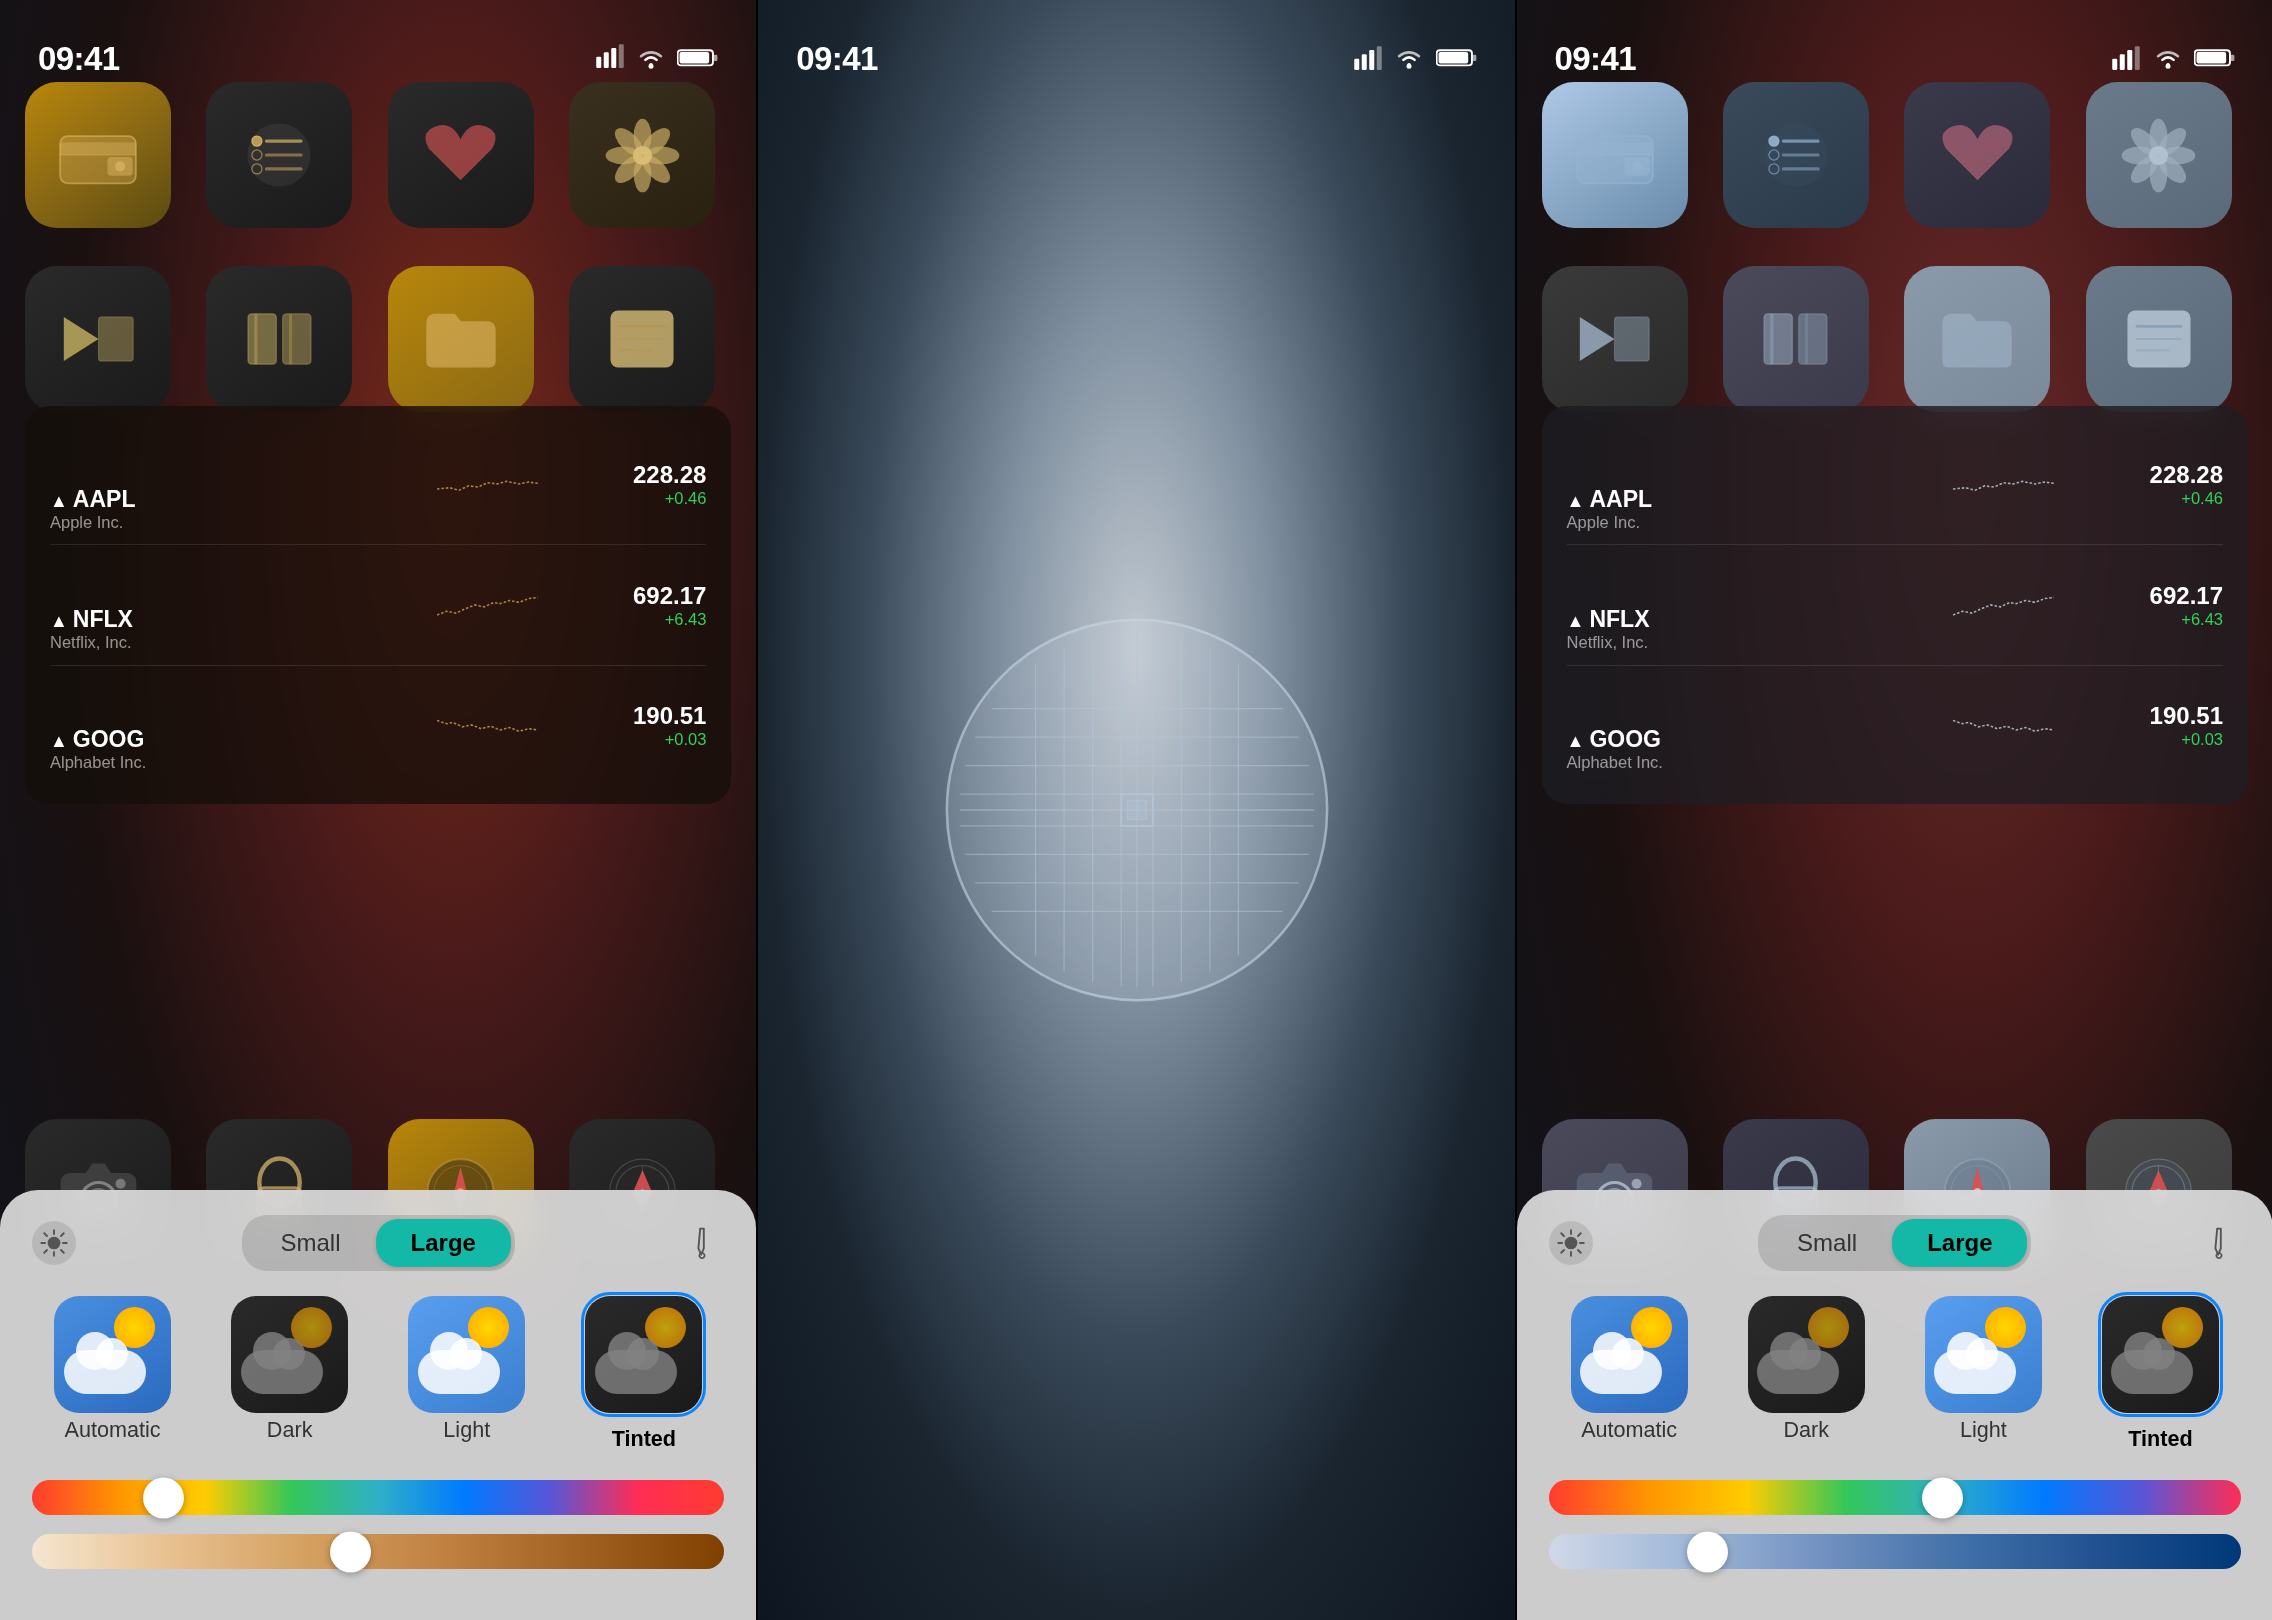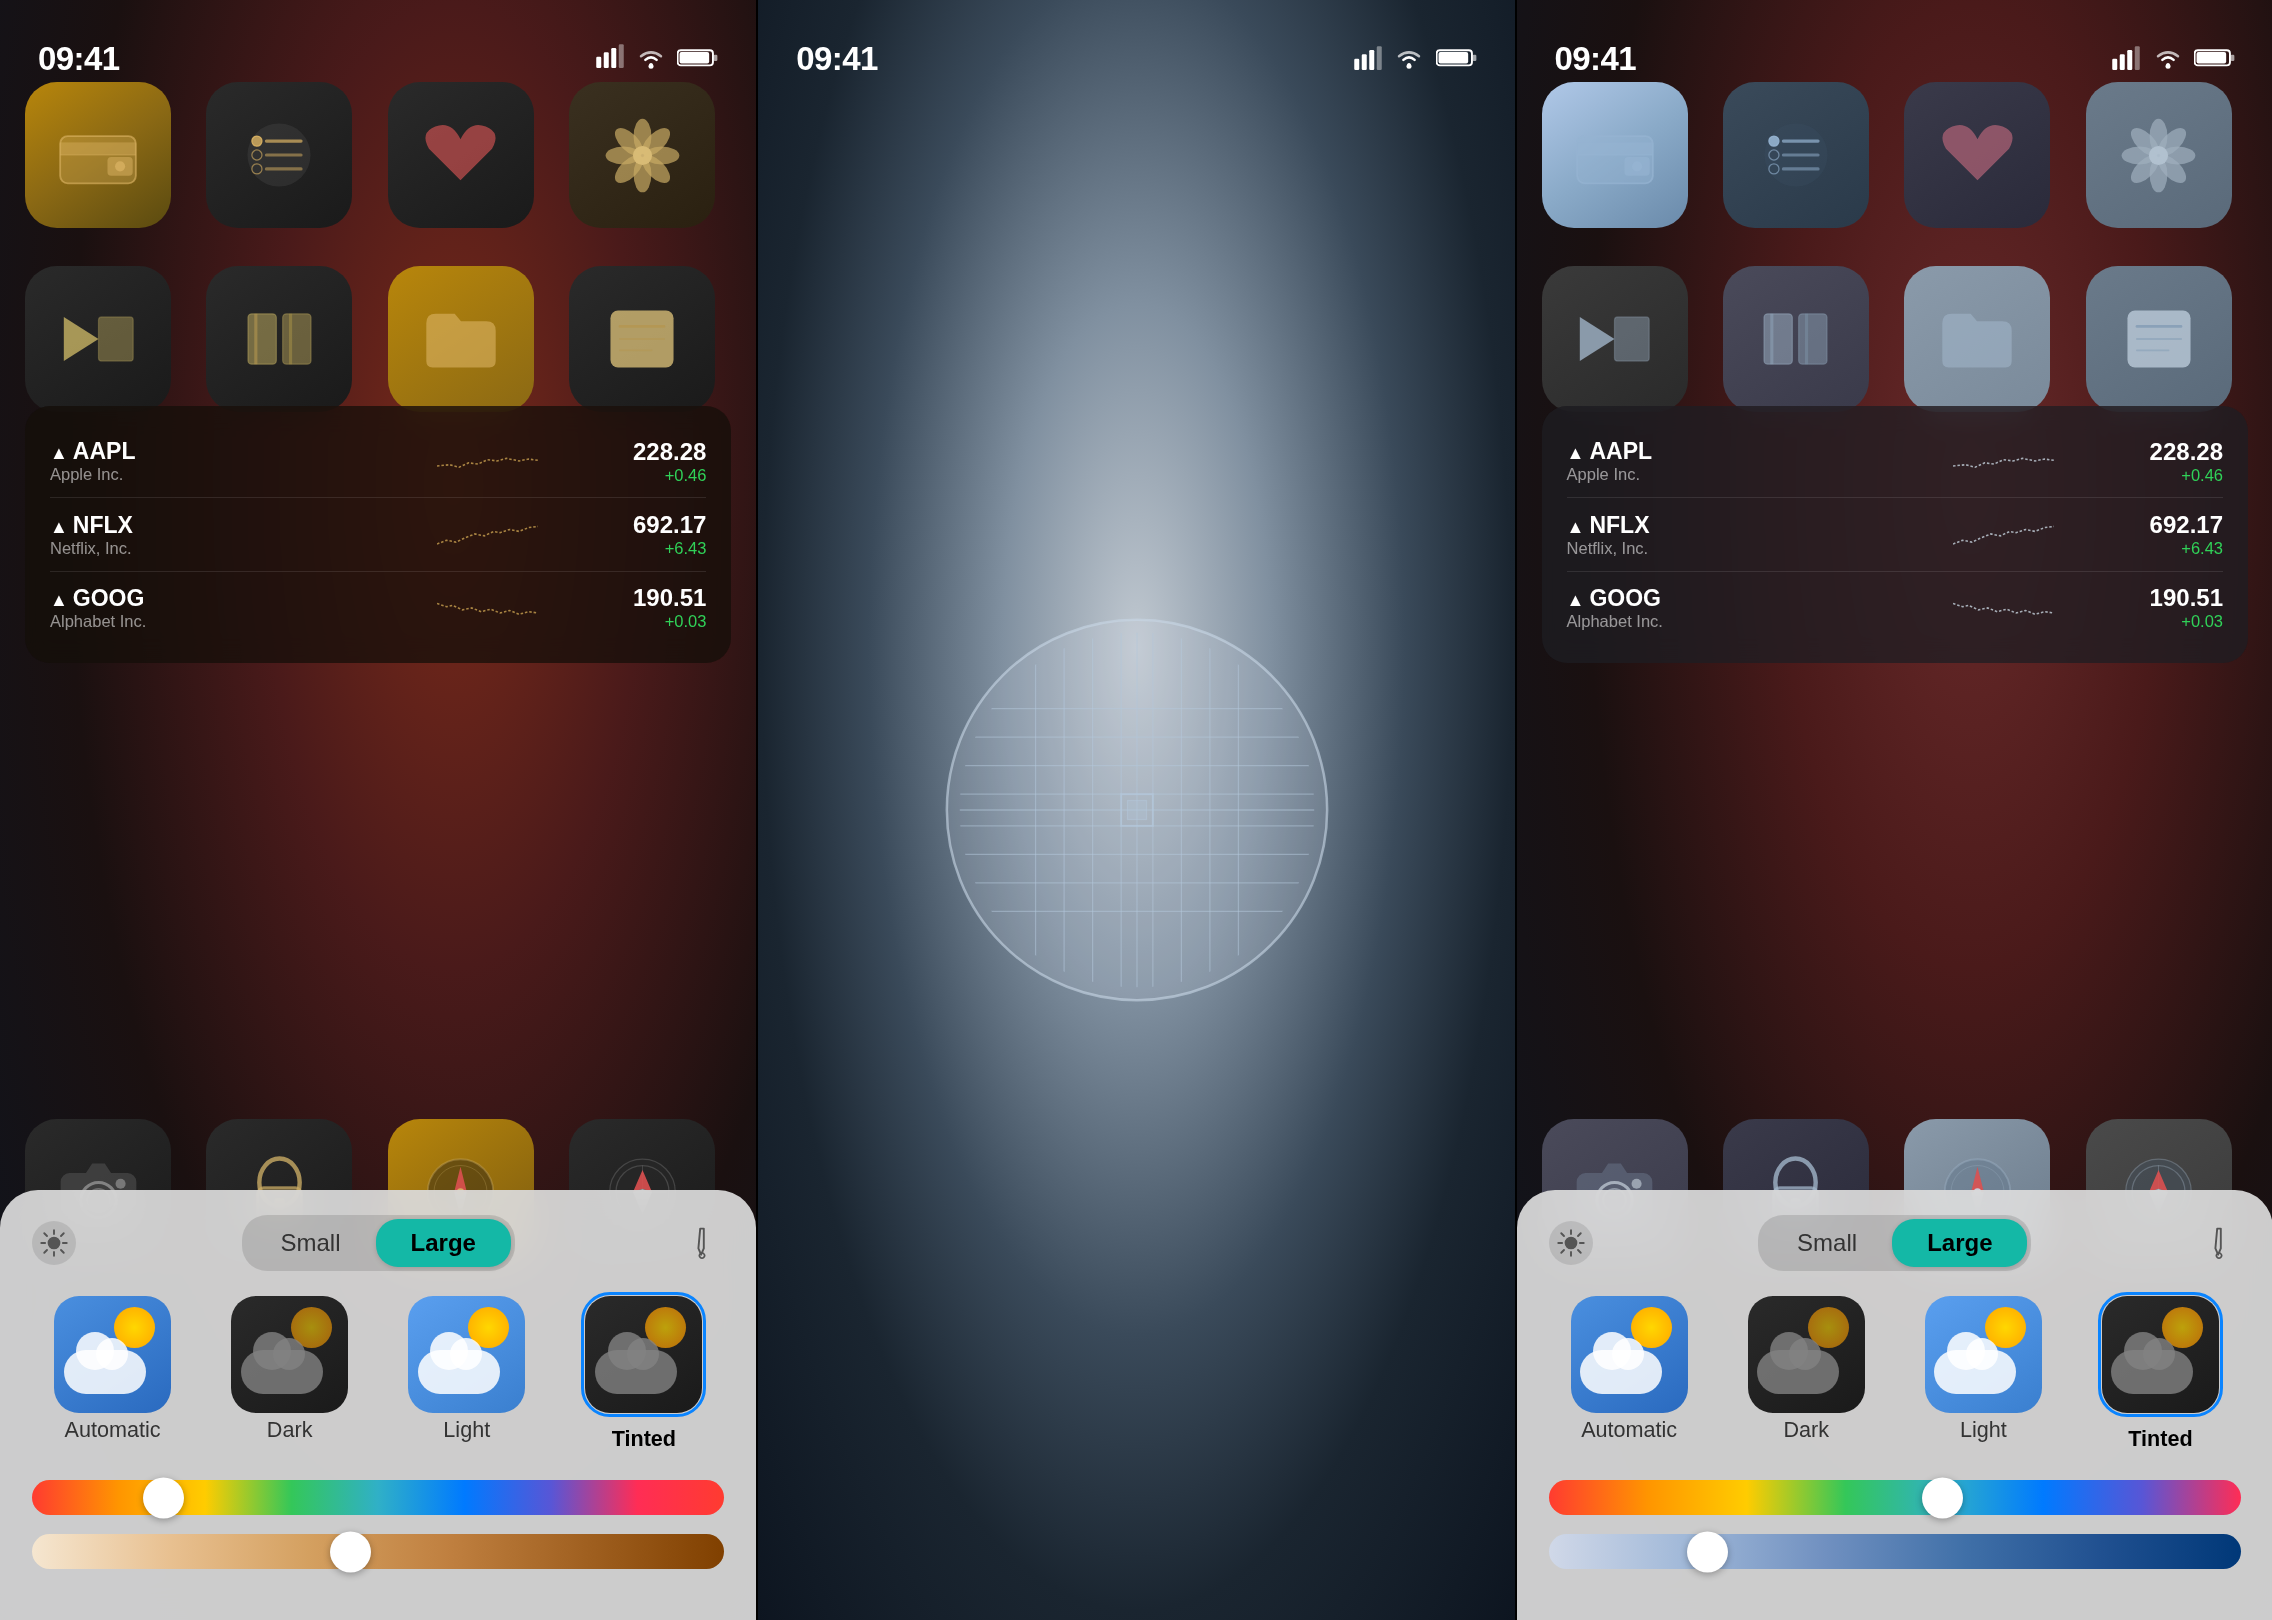--- a/index.html
+++ b/index.html
@@ -130,20 +130,21 @@
       border-bottom: 0.6px solid rgba(255,255,255,0.1);
     }
 
     .stock-row:last-child { border-bottom: none; }
 
     .stock-info { flex: 1; }
     .stock-ticker {
       font-size: 23px;
       font-weight: 600;
       color: white;
+      margin-top: 48px;
     }
     .stock-name {
       font-size: 16.5px;
       color: rgba(255,255,255,0.55);
     }
     .stock-ticker::before {
       content: '▲ ';
       font-size: 18px;
     }
     .stock-chart {

